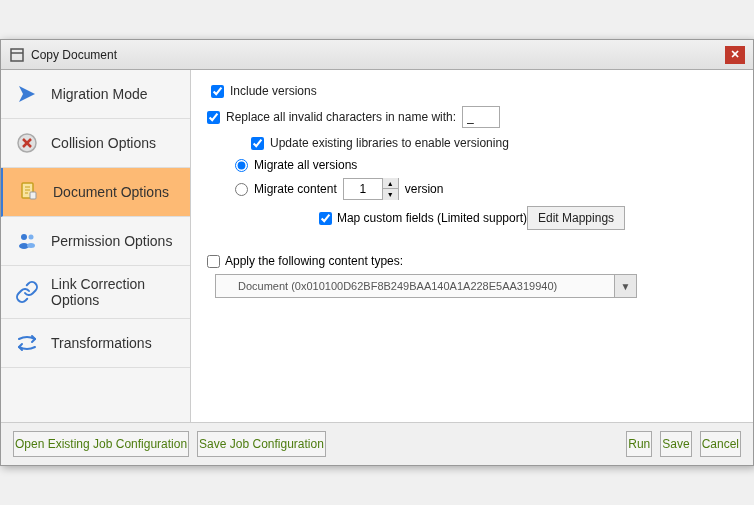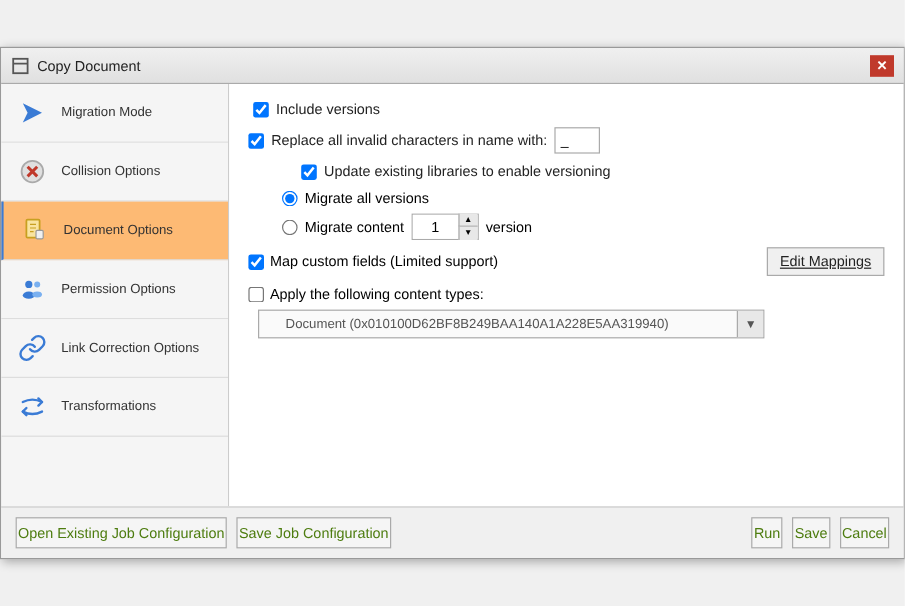--- a/index.html
+++ b/index.html
@@ -85,21 +85,21 @@
     }
     .sidebar-icon {
       width: 28px;
       height: 28px;
       display: flex;
       align-items: center;
       justify-content: center;
       flex-shrink: 0;
     }
     .sidebar-label {
-      font-size: 11px;
+      font-size: 14px;
       color: #333;
     }
     .content-area {
       flex: 1;
       padding: 14px 16px;
       background: white;
       overflow-y: auto;
     }
     .form-row {
       display: flex;
@@ -168,38 +168,37 @@
       display: flex;
       align-items: center;
       justify-content: center;
       padding: 0;
       line-height: 1;
     }
     .spinner-btn-up { border-bottom: 1px solid #aaa; }
     .map-row {
       display: flex;
       align-items: center;
-      justify-content: space-between;
-      margin-bottom: 8px;
+      justify-content: center;
+      margin-bottom: 24px;
     }
     .map-left {
       display: flex;
       align-items: center;
       gap: 5px;
     }
     .edit-mappings-btn {
       height: 24px;
       padding: 0 10px;
       background: #f0f0f0;
       border: 1px solid #aaa;
       font-size: 12px;
       cursor: pointer;
       color: #222;
       white-space: nowrap;
-      text-decoration: underline;
     }
     .content-types-row {
       display: flex;
       align-items: center;
       gap: 5px;
       margin-bottom: 6px;
     }
     .dropdown-wrap {
       display: flex;
       align-items: center;

